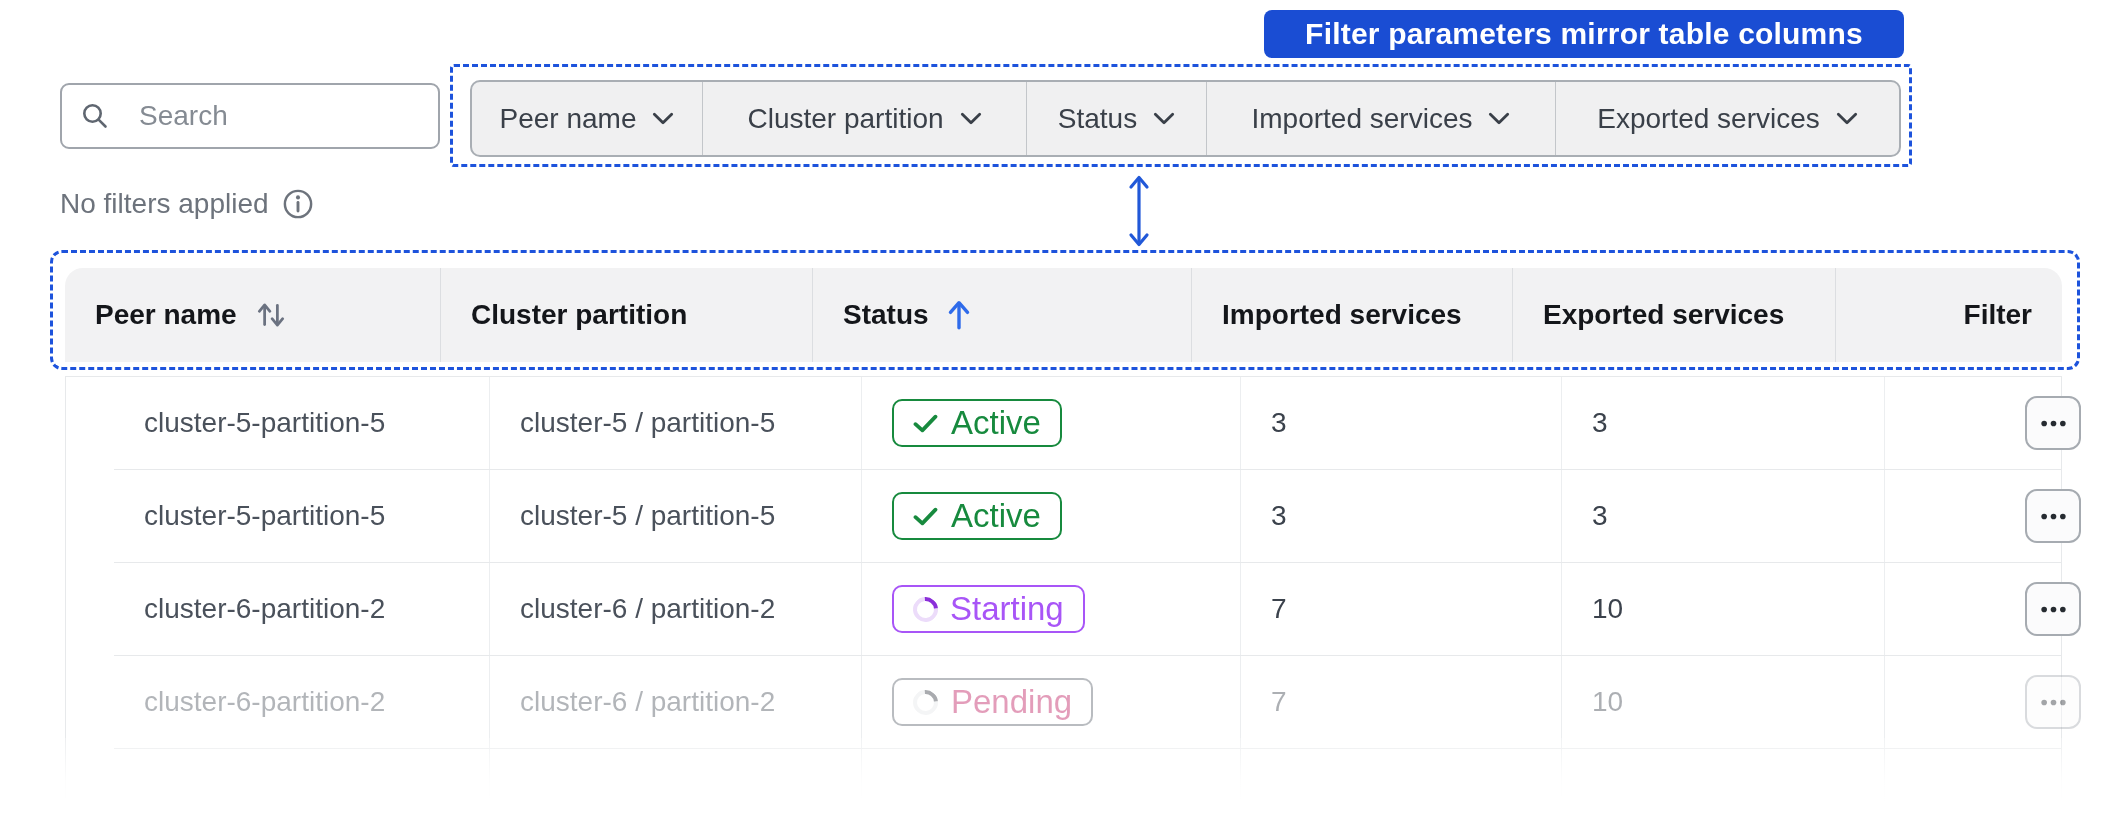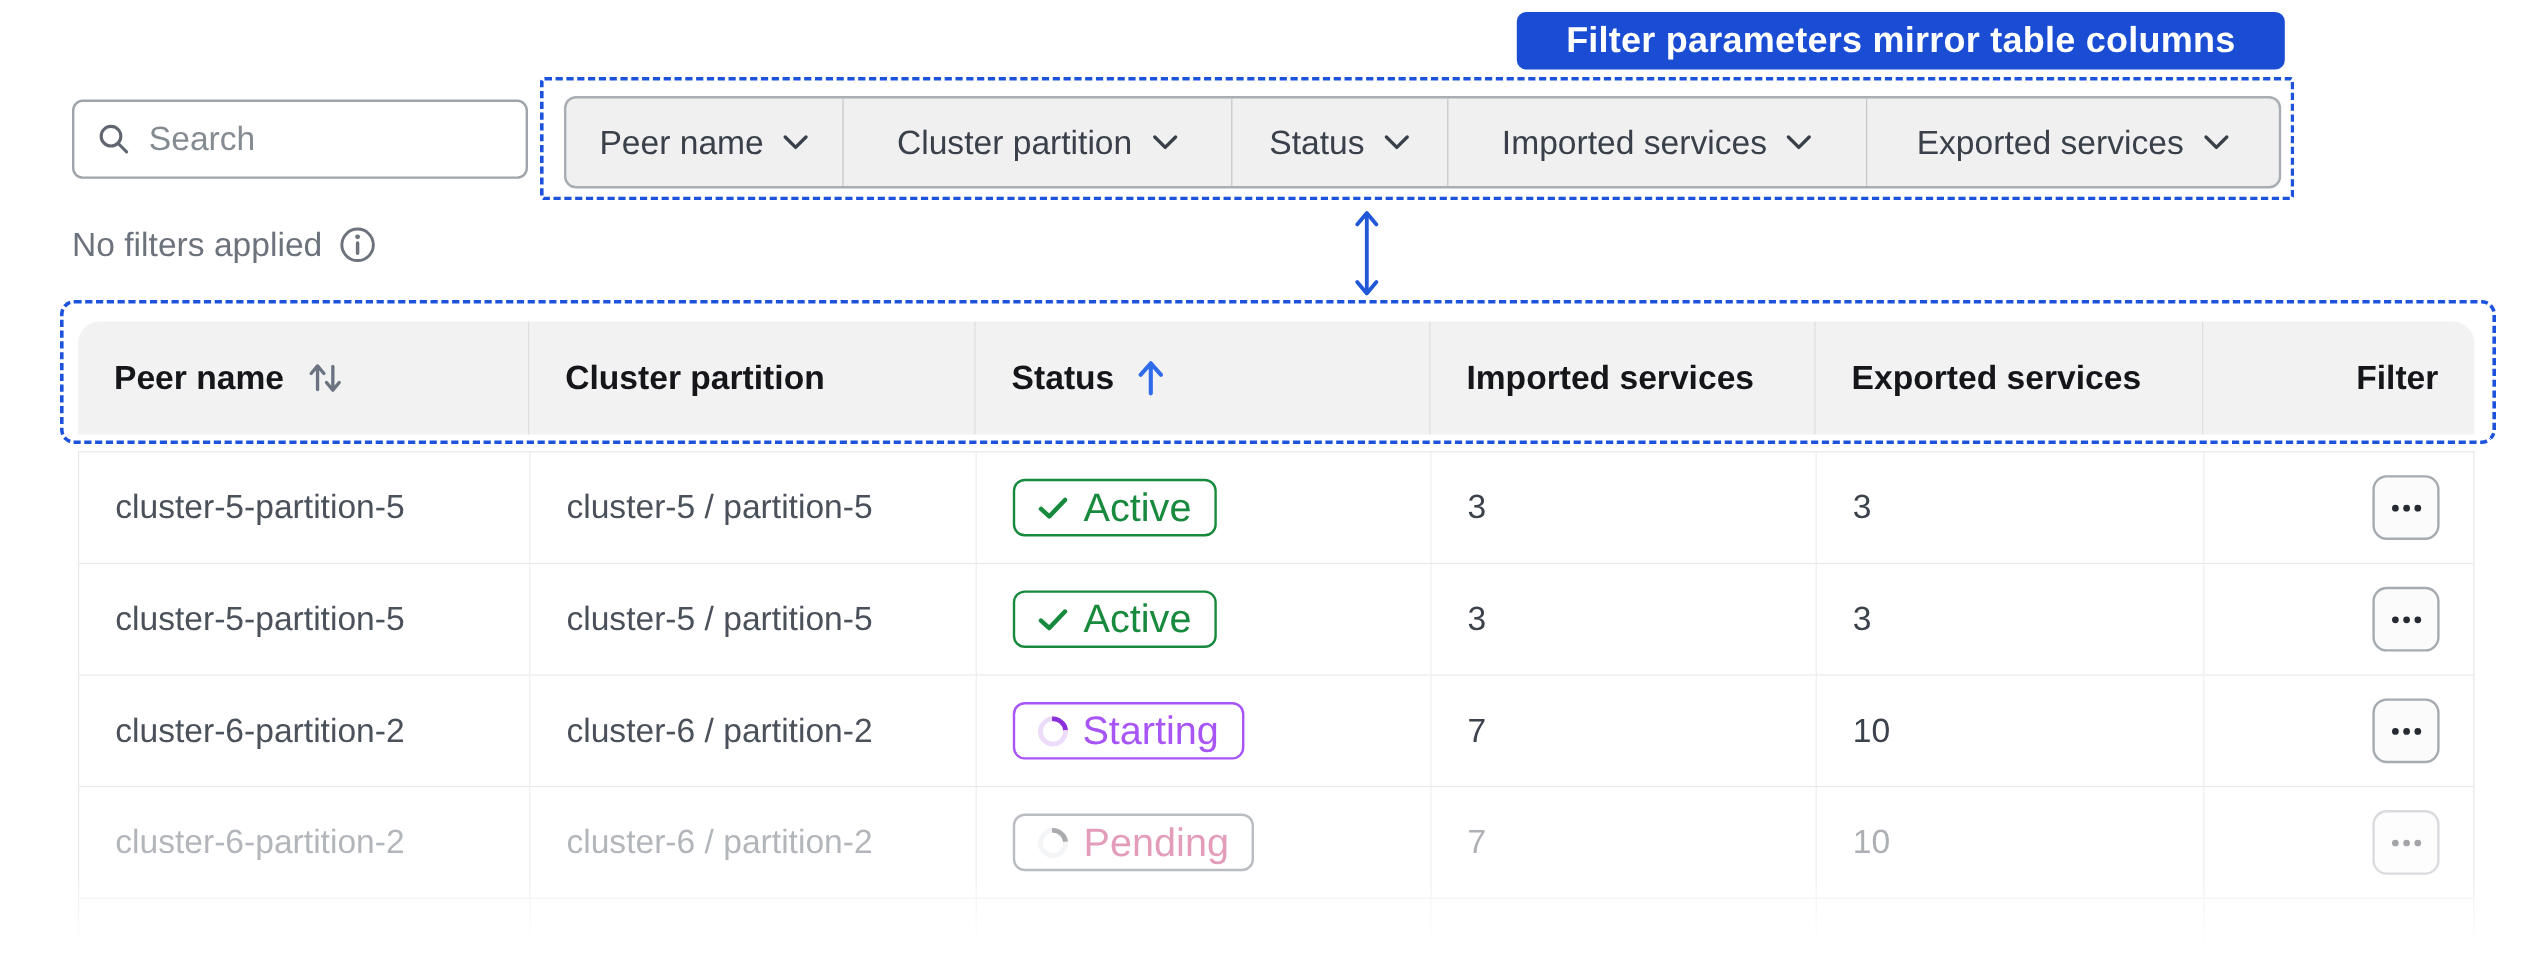--- a/index.html
+++ b/index.html
@@ -21,21 +21,21 @@
   
   .dash-box { position:absolute; border:3px dashed var(--dash_blue, #1d53dc); background:transparent; }
   .dash-filters { left:430px; top:64px; width:1462px; height:103px; border-radius:4px; }
   .dash-table   { left:30px;  top:250px; width:2030px; height:120px; border-radius:12px; }
   .link-arrow { position:absolute; left:1104px; top:174px; }
 
   
   .search-box {
     position:absolute; left:40px; top:83px; width:380px; height:66px;
     background:#fff; border:2px solid #a0a5ac; border-radius:9px;
-    display:flex; align-items:center; gap:14px; padding:0 18px;
+    display:flex; align-items:center; gap:29px; padding:0 18px;
   }
   .search-box input {
     border:none; outline:none; flex:1; font-size:28px; min-width:0;
     font-family:"Liberation Sans", sans-serif; color:#3a4049; background:transparent;
   }
   .search-box input::placeholder { color:#858b93; }
 
   
   .filter-group {
     position:absolute; left:450px; top:80px; height:77px;
@@ -61,21 +61,21 @@
   .table { position:absolute; left:45px; top:268px; width:1997px; }
   .cols { display:grid; grid-template-columns:375px 372px 379px 321px 323px 227px; }
   .thead {
     height:94px; background:#f2f2f3; border-radius:18px 18px 0 0;
     font-weight:700; font-size:28px; color:#14161a; margin-bottom:14px;
   }
   .th { display:flex; align-items:center; gap:18px; padding-left:30px; }
   .th + .th { border-left:1px solid #dcdee1; }
   .th-actions { justify-content:flex-end; padding-right:30px; padding-left:0; }
 
-  .tbody { border-top:1px solid #e7e9eb; border-left:1px solid #e7e9eb; border-right:1px solid #e7e9eb; }
+  .tbody { border-top:1px solid #e7e9eb; border-left:1px solid #e7e9eb; border-right:1px solid #e7e9eb;padding-left:48px; }
   .row { height:93px; border-bottom:1px solid #e7e9eb; font-size:28px; color:#4a515b; }
   .td { display:flex; align-items:center; padding-left:30px; }
   .td + .td { border-left:1px solid #eceef0; }
   .td-num { color:#3b424c; }
   .td-actions { justify-content:flex-end; padding-right:30px; padding-left:0; }
   .row.faded > .td > * { opacity:.42; }
   .row.ghost { height:68px; border-bottom:none; }
 
   
   .badge {

